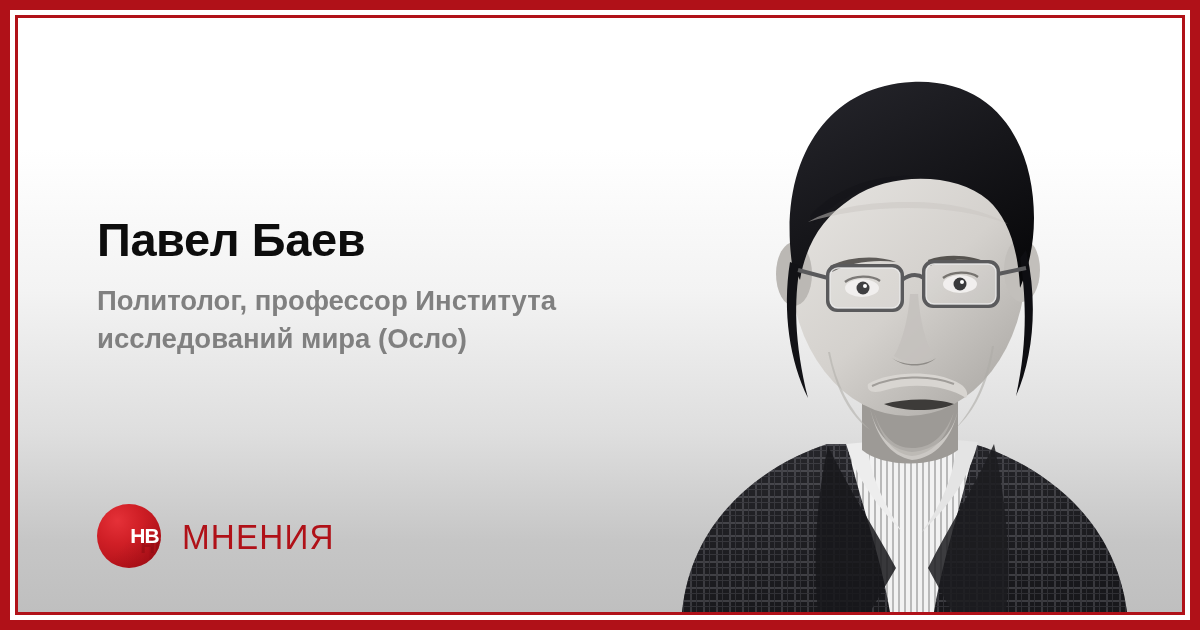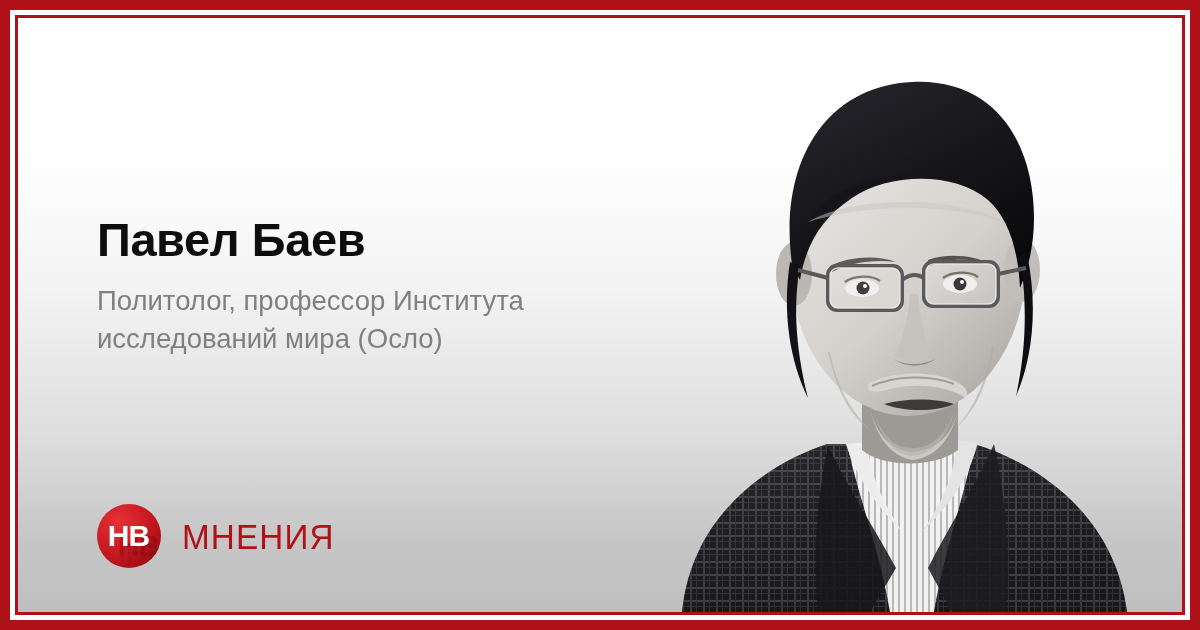--- a/index.html
+++ b/index.html
@@ -59,21 +59,21 @@
     font-weight:bold;
     color:#0d0d0d;
     letter-spacing:-0.4px;
     line-height:1.04;
     white-space:nowrap;
   }
 
   .person-role {
     margin-top:17px;
     font-size:27.5px;
-    font-weight:normal;
+    font-weight:bold;
     color:#808080;
     line-height:38px;
     max-width:470px;
   }
 
   
   .brand {
     position:absolute;
     left:79px; top:486px;
     display:flex;
@@ -91,23 +91,23 @@
   
   .brand-mark::after {
     content:"";
     position:absolute; inset:0;
     background:linear-gradient(135deg, rgba(255,255,255,0.00) 52%, rgba(120,8,14,0.30) 100%);
     border-radius:50%;
   }
 
   .brand-mark-letters {
     position:absolute;
-    left:0; top:0; width:100%; height:100%;
+    left:16px; top:0; width:100%; height:100%;
     display:flex; align-items:center; justify-content:center;
-    font-size:30px;
+    font-size:21px;
     font-weight:bold;
     color:#ffffff;
     letter-spacing:-1px;
     line-height:1;
     z-index:3;
     text-shadow:10px 10px 0 rgba(130,10,16,0.45),
                 18px 18px 0 rgba(130,10,16,0.22);
     padding-right:1px;
     padding-bottom:1px;
   }

